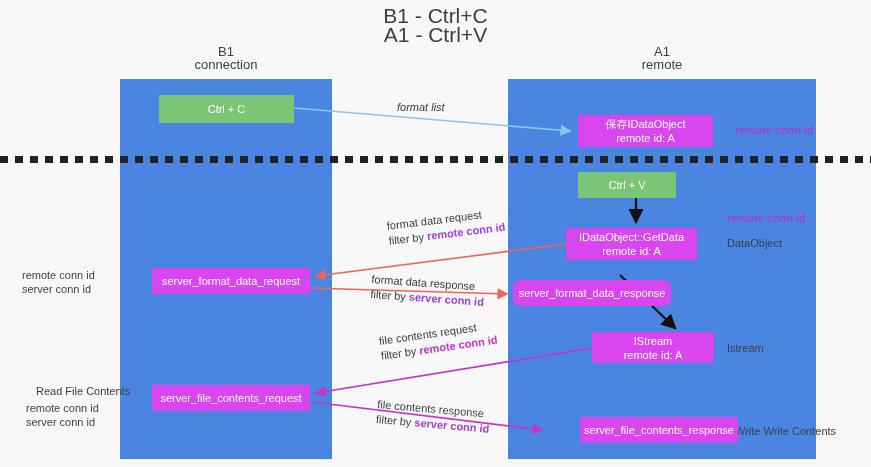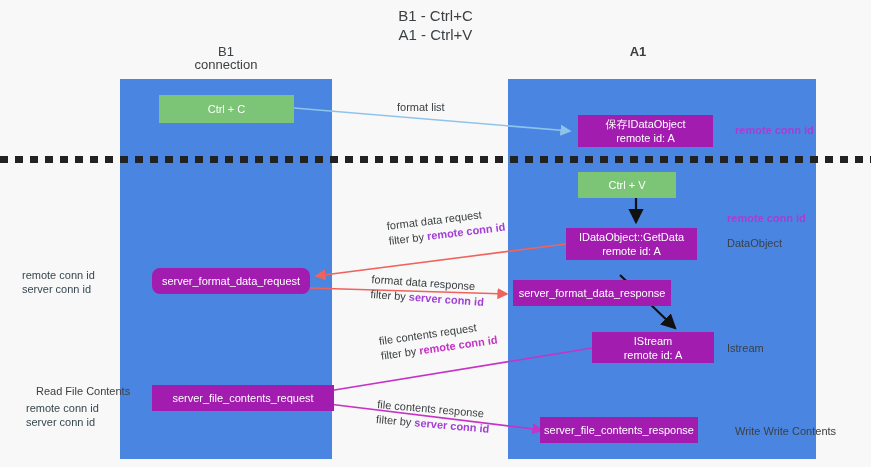--- a/index.html
+++ b/index.html
@@ -13,57 +13,57 @@
   #stage{position:absolute;inset:0;}
 
   
   .lane{position:absolute;background:#4a86e1;}
   #lane-b1{left:120px;top:79px;width:212px;height:380px;}
   #lane-a1{left:508px;top:79px;width:308px;height:380px;}
 
   
   #diagram-title{
     position:absolute;left:0;top:6px;width:871px;text-align:center;
-    font-size:15px;line-height:19px;color:#3c4043;
+    font-size:21px;line-height:19px;color:#3c4043;
   }
   #diagram-title div{white-space:pre;}
 
   .lane-header{
     position:absolute;text-align:center;font-size:13px;line-height:13px;color:#3c4043;
   }
   #header-b1{left:120px;top:45px;width:212px;}
-  #header-a1{left:484px;top:45px;width:308px;font-weight:bold;}
+  #header-a1{left:508px;top:45px;width:308px;}
   .lane-header .lh-name{}
   .lane-header .lh-sub{}
 
   
   #divider{
     position:absolute;left:0px;top:156px;width:871px;height:7px;
     background-image:repeating-linear-gradient(to right,#222 0 8px,transparent 8px 15px);
   }
 
   
   .node{
     position:absolute;box-sizing:border-box;
     display:flex;flex-direction:column;align-items:center;justify-content:center;
     color:#ffffff;font-size:11px;line-height:14px;text-align:center;
     z-index:6;
   }
   .node.green{background:#7cc576;}
-  .node.orange{background:#a21caf;text-align:center;}
+  .node.orange{background:#d946ef;text-align:center;}
 
   #node-ctrl-c{left:159px;top:95px;width:135px;height:28px;}
   #node-idataobject{left:578px;top:115px;width:135px;height:32px;}
   #node-ctrl-v{left:578px;top:172px;width:98px;height:26px;}
   #node-getdata{left:566px;top:228px;width:131px;height:32px;}
-  #node-srv-fmt-req{left:152px;top:268px;width:158px;height:26px;border-radius:8px;}
-  #node-srv-fmt-resp{left:513px;top:280px;width:158px;height:26px;}
+  #node-srv-fmt-req{left:152px;top:268px;width:158px;height:26px;}
+  #node-srv-fmt-resp{left:513px;top:280px;width:158px;height:26px;border-radius:7px;}
   #node-istream{left:592px;top:332px;width:122px;height:31px;}
-  #node-srv-file-req{left:152px;top:385px;width:182px;height:26px;}
-  #node-srv-file-resp{left:540px;top:417px;width:158px;height:26px;}
+  #node-srv-file-req{left:152px;top:385px;width:158px;height:26px;}
+  #node-srv-file-resp{left:580px;top:417px;width:158px;height:26px;}
 
   
   .annot{position:absolute;font-size:11px;line-height:14px;white-space:nowrap;}
   .annot.purple{color:#a23fd4;font-weight:bold;}
   .annot.dark{color:#3c4043;}
 
   #annot-remote-1{left:735px;top:123px;}
   #annot-remote-2{left:727px;top:211px;}
   #annot-dataobject{left:727px;top:236px;}
   #annot-istream{left:727px;top:341px;}
@@ -75,21 +75,21 @@
 
   
   .edge-label{
     position:absolute;font-size:11px;line-height:15px;color:#3c4043;
     white-space:nowrap;z-index:7;
   }
   .edge-label b{font-weight:bold;}
   .lbl-purple{color:#a23fd4;}
   .lbl-magenta{color:#c633c6;}
 
-  #lbl-format-list{left:397px;top:100px;}
+  #lbl-format-list{left:397px;top:100px;font-style:italic;}
   #lbl-fmt-req{left:386px;top:219px;transform:rotate(-7deg);transform-origin:left top;}
   #lbl-fmt-resp{left:372px;top:272px;transform:rotate(4deg);transform-origin:left top;}
   #lbl-file-req{left:378px;top:334px;transform:rotate(-8deg);transform-origin:left top;}
   #lbl-file-resp{left:378px;top:397px;transform:rotate(5deg);transform-origin:left top;}
 
   #edges{position:absolute;inset:0;z-index:5;pointer-events:none;}
 </style>
 </head>
 <body>
 
@@ -102,20 +102,21 @@
     <div>B1 - Ctrl+C</div>
     <div>A1 - Ctrl+V</div>
   </div>
 
   <div class="lane-header" id="header-b1">
     <div class="lh-name">B1</div>
     <div class="lh-sub">connection</div>
   </div>
   <div class="lane-header" id="header-a1">
     <div class="lh-name">A1</div>
+    <div class="lh-sub">remote</div>
   </div>
 
   <svg id="edges" width="871" height="467" viewBox="0 0 871 467">
     <defs>
       <marker id="ar-blue" markerWidth="7" markerHeight="7" refX="6" refY="3.5" orient="auto">
         <path d="M0,0 L7,3.5 L0,7 z" fill="#8fc4ea"></path>
       </marker>
       <marker id="ar-red" markerWidth="7" markerHeight="7" refX="6" refY="3.5" orient="auto">
         <path d="M0,0 L7,3.5 L0,7 z" fill="#f0625c"></path>
       </marker>

